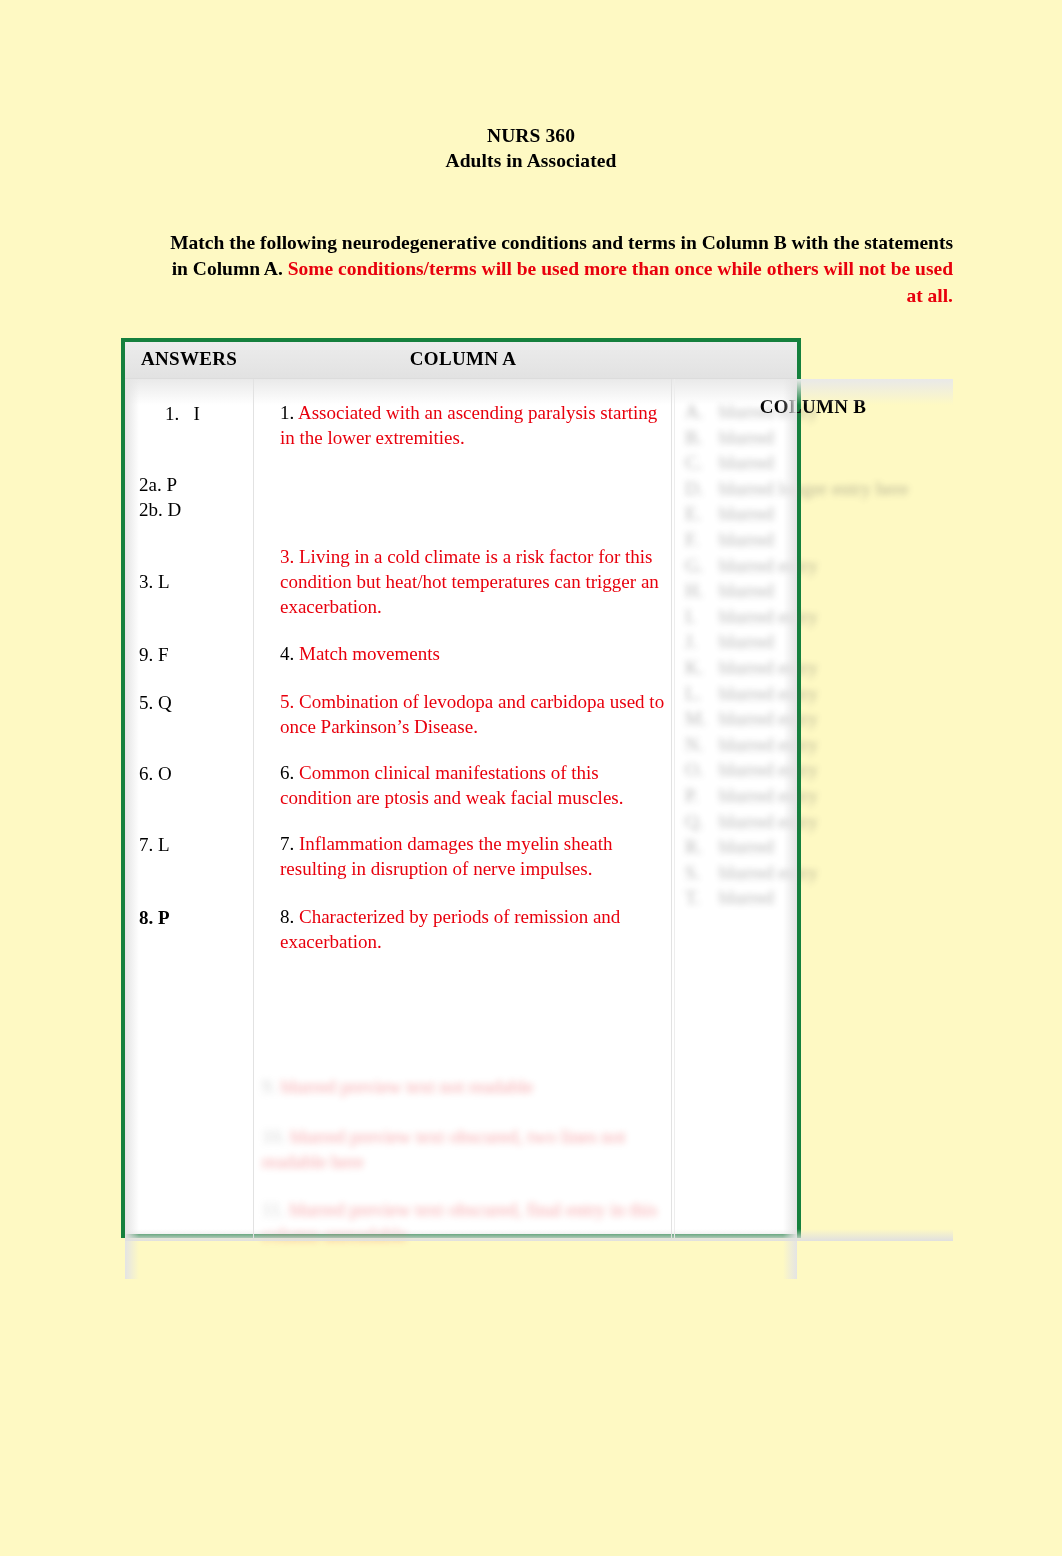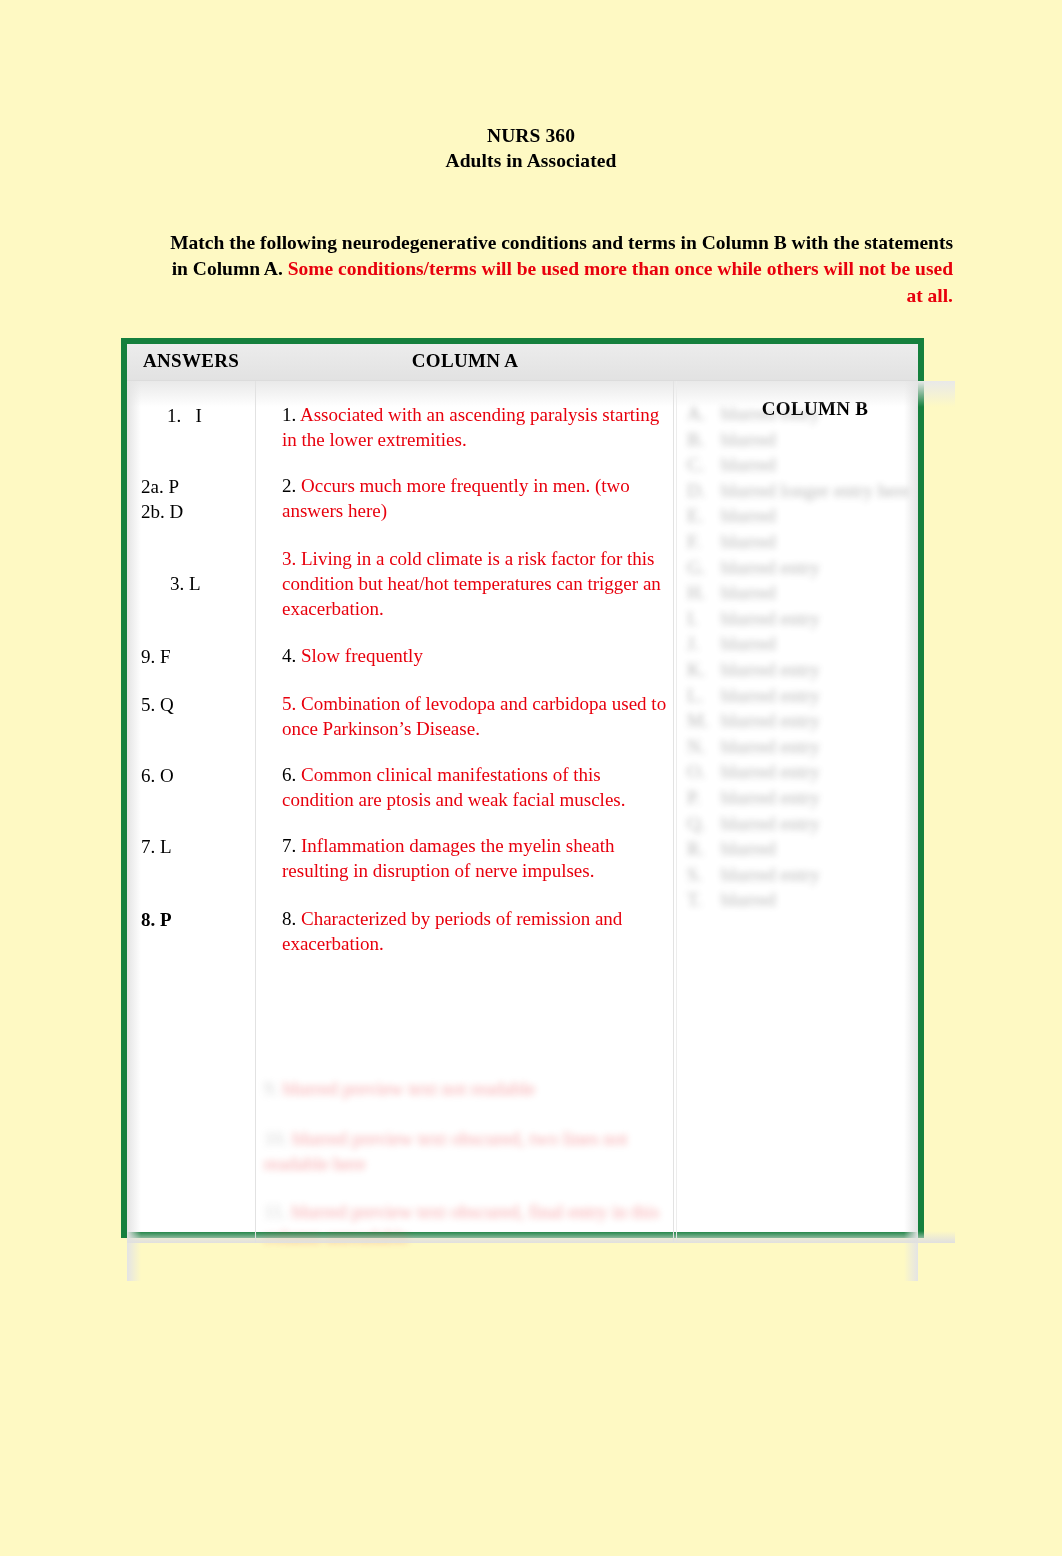--- a/index.html
+++ b/index.html
@@ -50,24 +50,24 @@
   }
   .instructions .red {
     color: #e8000d;
   }
 
   
   .match-table {
     position: absolute;
     top: 338px;
     left: 121px;
-    width: 803px;
+    width: 680px;
     height: 900px;
     box-sizing: border-box;
-    border: 6px solid #15803d;
+    border: 4px solid #15803d;
     background: #ffffff;
   }
 
   .thead {
     position: relative;
     height: 36px;
     background: linear-gradient(to bottom, #ececec 0%, #e6e6e6 60%, #e2e2e2 100%);
     border-bottom: 1px solid #dcdcdc;
   }
   .thead .th {
@@ -230,33 +230,32 @@
       <div class="header-shadow"></div>
 
       <div class="vrule vrule-1"></div>
       <div class="vrule vrule-2"></div>
       <div class="vrule vrule-2b"></div>
 
       <div class="answers-col">
         <div class="ans" style="top:22px;left:40px;">1.   I</div>
         <div class="ans" style="top:93px;">2a. P</div>
         <div class="ans" style="top:118px;">2b. D</div>
-        <div class="ans" style="top:190px;margin-left:29px;">3. L</div>
+        <div class="ans" style="top:190px;">3. L</div>
         <div class="ans" style="top:263px;">9. F</div>
         <div class="ans" style="top:311px;">5. Q</div>
         <div class="ans" style="top:382px;">6. O</div>
         <div class="ans" style="top:453px;">7. L</div>
         <div class="ans" style="top:526px;font-weight:bold;">8. P</div>
       </div>
 
       <div class="cola-col">
         <div class="stmt" style="top:21px;"><span class="num">1.</span> <span>Associated with an ascending paralysis starting in the lower extremities.</span></div>
-        <div class="stmt" style="top:92px;"><span class="num">2.</span> <span>Occurs much more frequently in men. (two answers here)</span></div>
         <div class="stmt allred" style="top:165px;"><span class="num">3.</span> <span>Living in a cold climate is a risk factor for this condition but heat/hot temperatures can trigger an exacerbation.</span></div>
-        <div class="stmt" style="top:262px;"><span class="num">4.</span> <span>Slow frequently</span></div>
+        <div class="stmt" style="top:262px;"><span class="num">4.</span> <span>Match movements</span></div>
         <div class="stmt allred" style="top:310px;"><span class="num">5.</span> <span>Combination of levodopa and carbidopa used to once Parkinson’s Disease.</span></div>
         <div class="stmt" style="top:381px;"><span class="num">6.</span> <span>Common clinical manifestations of this condition are ptosis and weak facial muscles.</span></div>
         <div class="stmt" style="top:452px;"><span class="num">7.</span> <span>Inflammation damages the myelin sheath resulting in disruption of nerve impulses.</span></div>
         <div class="stmt" style="top:525px;"><span class="num">8.</span> <span>Characterized by periods of remission and exacerbation.</span></div>
 
         <div class="cut-fade"></div>
 
         <div class="fade-block" style="top:695px;"><span class="num">9.</span> <span>blurred preview text not readable</span></div>
         <div class="fade-block" style="top:745px;"><span class="num">10.</span> <span>blurred preview text obscured, two lines not readable here</span></div>
         <div class="fade-block" style="top:818px;"><span class="num">11.</span> <span>blurred preview text obscured, final entry in this column unreadable</span></div>

